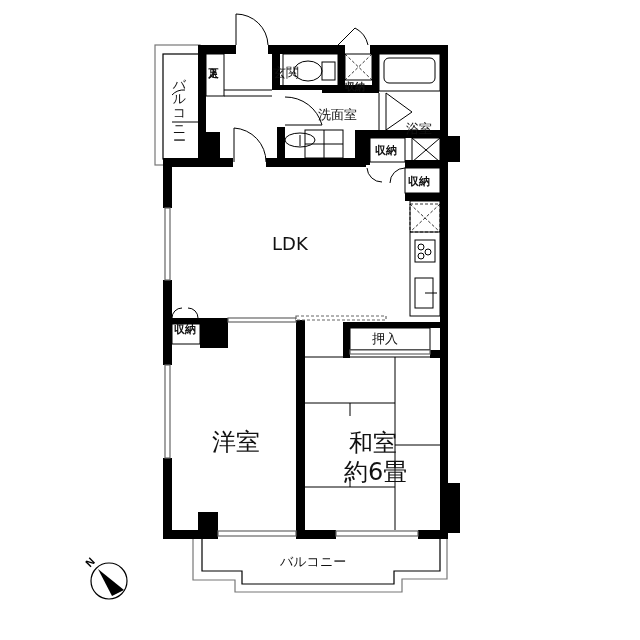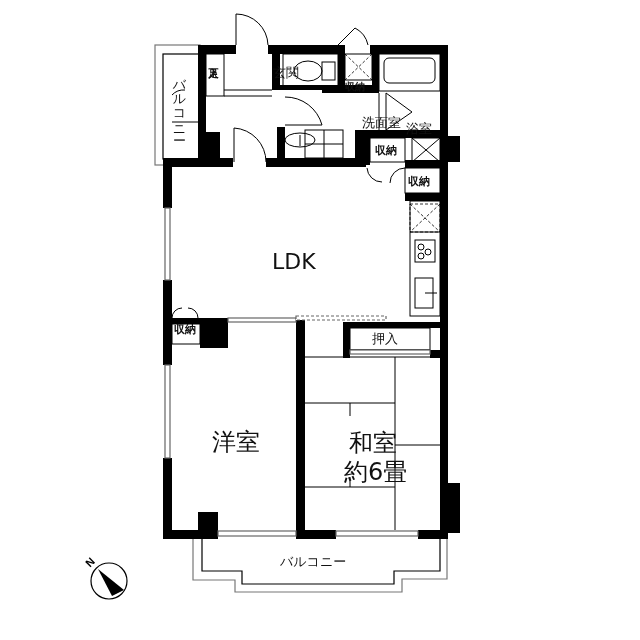--- a/index.html
+++ b/index.html
@@ -154,27 +154,27 @@
   </g>
 
   <g>
     <circle cx="109" cy="581" r="18" fill="#fff" stroke="#000" stroke-width="1.2"></circle>
     <polygon points="98,569 124,590 112,596" fill="#000"></polygon>
     <text x="86" y="566" font-size="11" font-weight="bold" transform="rotate(-45 90 562)" font-family="Liberation Sans, sans-serif">N</text>
   </g>
 </svg>
 
   
-  <span class="lbl big" style="left:272px; top:251px; font-size:22px;">LDK</span>
+  <span class="lbl big" style="left:272px; top:235px; font-size:18px;">LDK</span>
   <span class="lbl big" style="left:212px; top:430px;">洋室</span>
   <span class="lbl big" style="left:349px; top:423px;margin-top:8px;">和室</span>
   <span class="lbl big" style="left:344px; top:460px;">約6畳</span>
   <span class="lbl mid" style="left:235px; top:66px;margin-left:38px;">玄関</span>
   <span class="lbl small vert" style="left:208px; top:60px; font-size:10px; letter-spacing:0;">下足入</span>
-  <span class="lbl mid" style="left:318px; top:116px;margin-left:44px;">洗面室</span>
+  <span class="lbl mid" style="left:318px; top:108px;">洗面室</span>
   <span class="lbl mid" style="left:406px; top:106px;margin-top:16px;">浴室</span>
   <span class="lbl small" style="left:345px; top:82px; font-size:10px;">収納</span>
   <span class="lbl small" style="left:375px; top:145px;">収納</span>
   <span class="lbl small" style="left:408px; top:176px;">収納</span>
   <span class="lbl small" style="left:174px; top:324px;">収納</span>
   <span class="lbl mid" style="left:372px; top:332px;">押入</span>
   <span class="lbl mid vert" style="left:173px; top:70px; letter-spacing:1px;">バルコニー</span>
   <span class="lbl mid" style="left:280px; top:555px;">バルコニー</span>
 </div>
 

